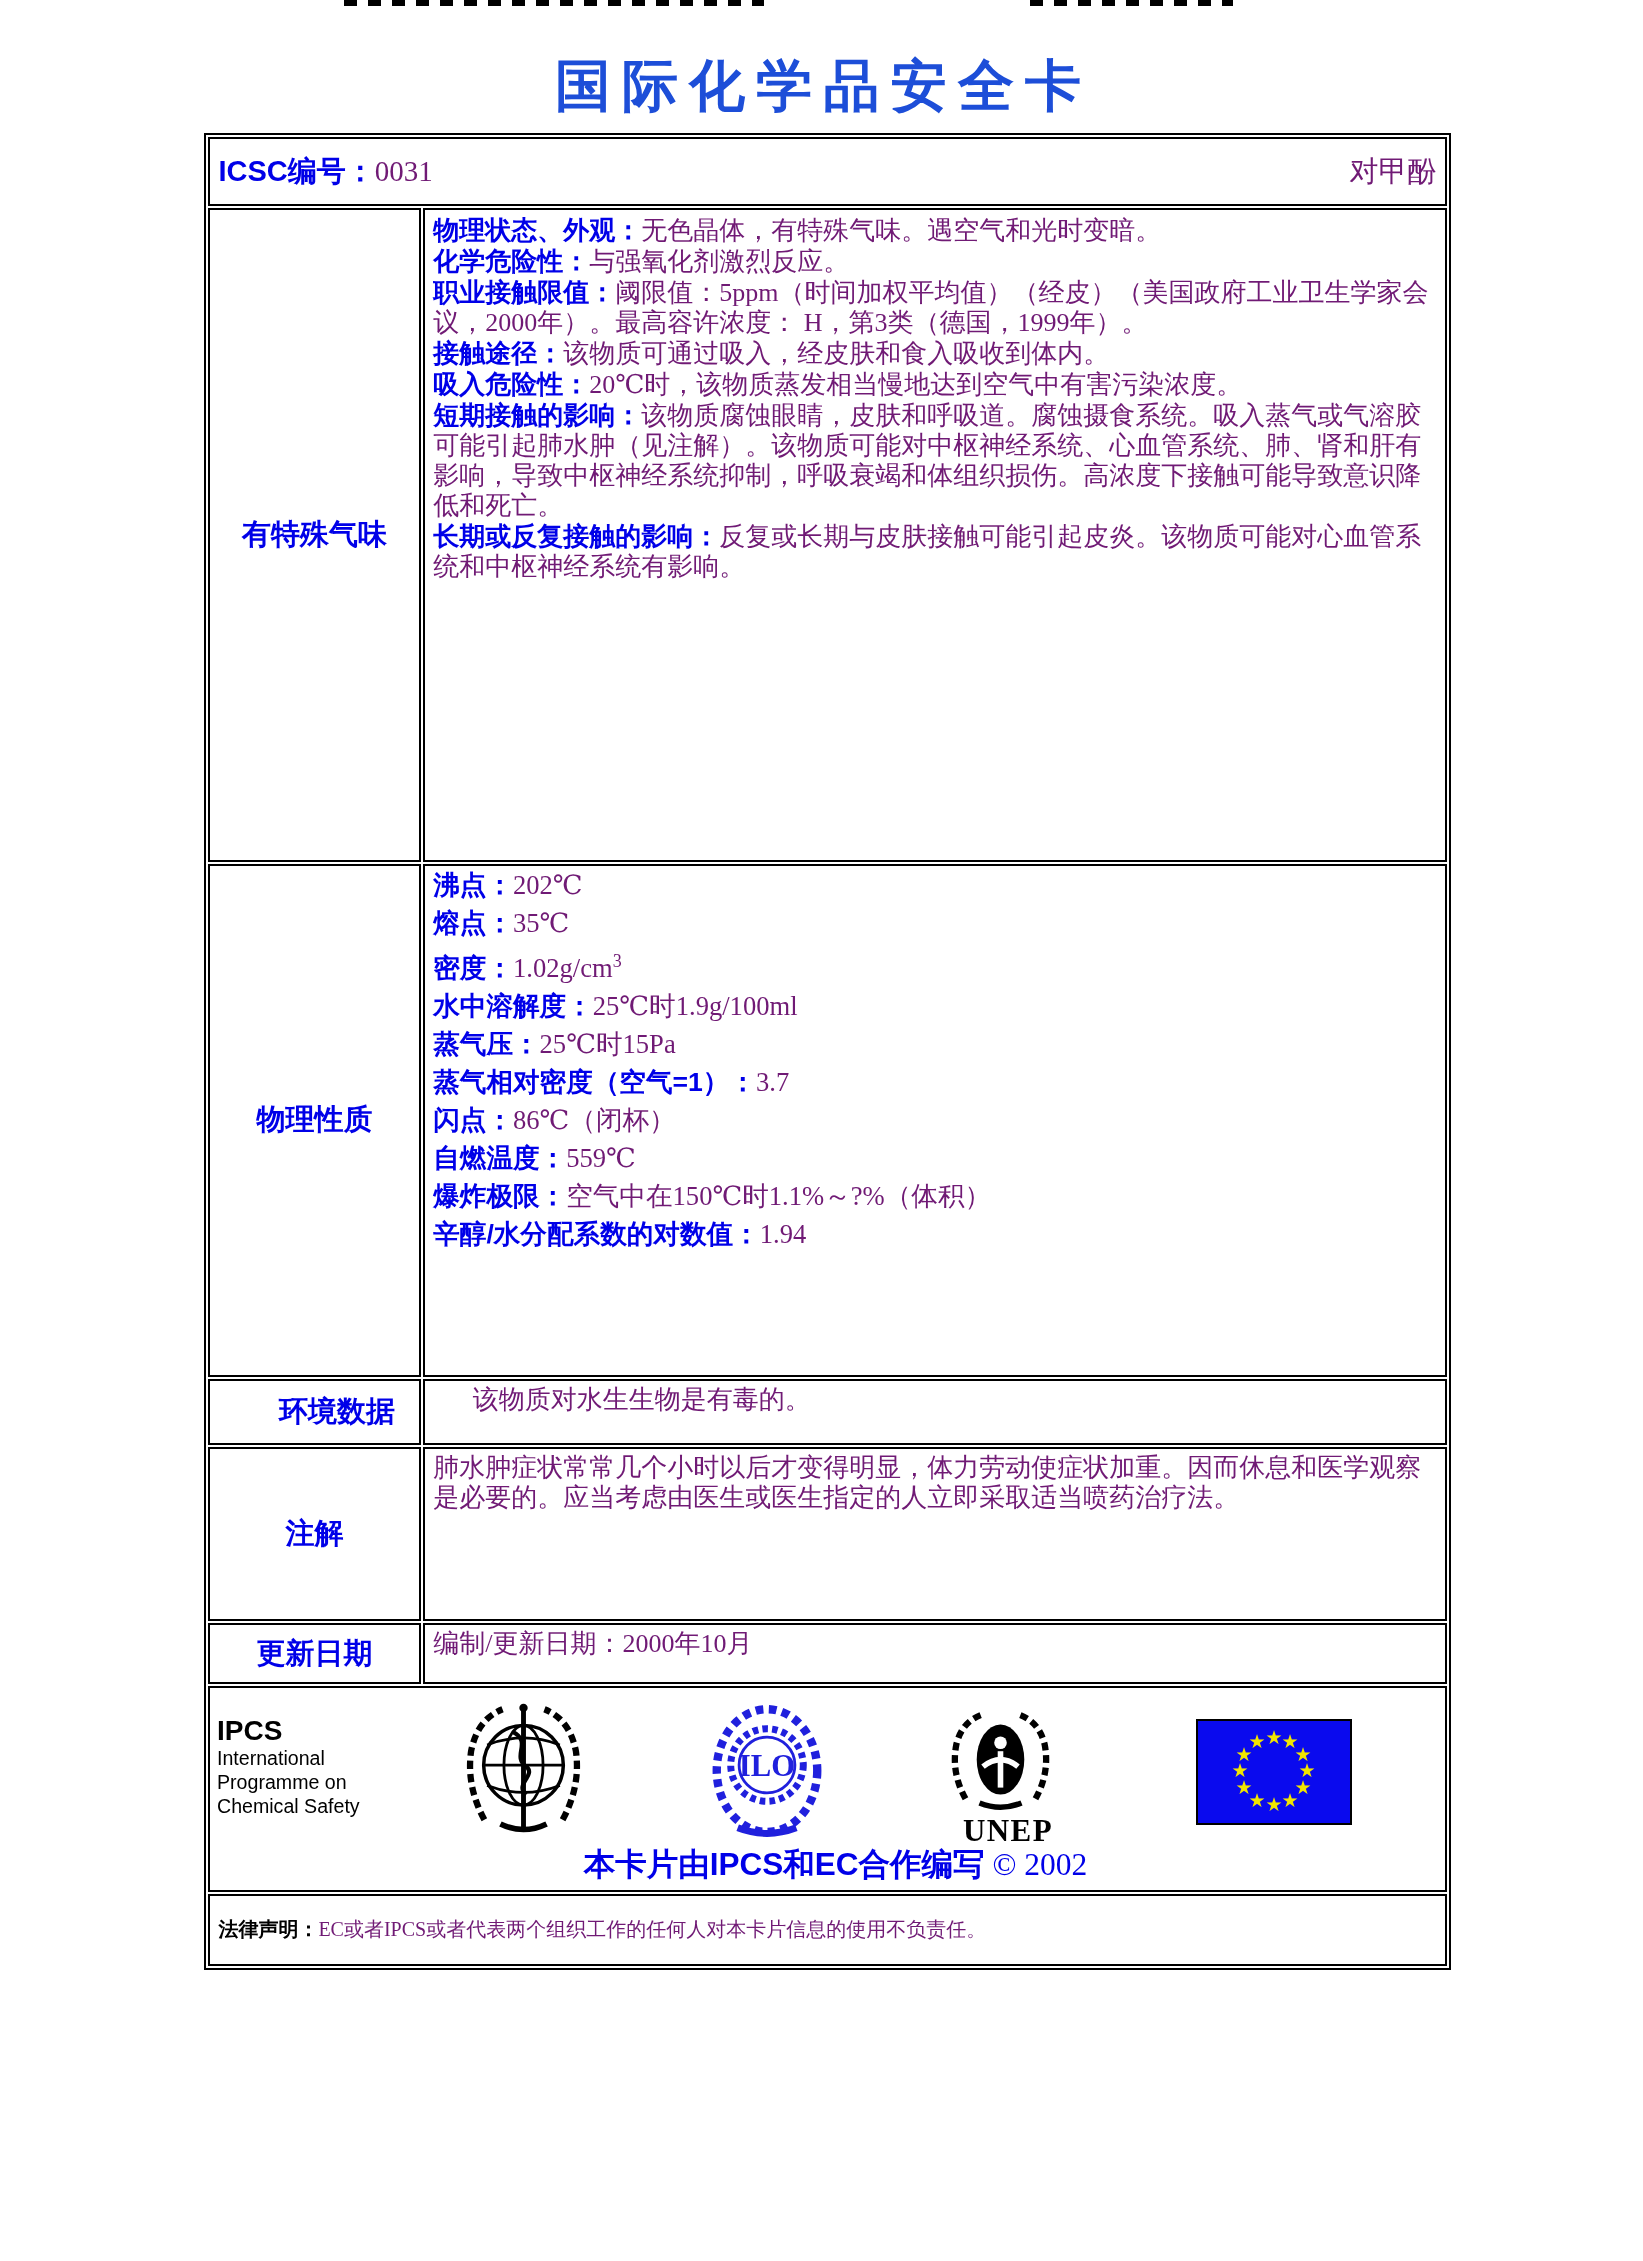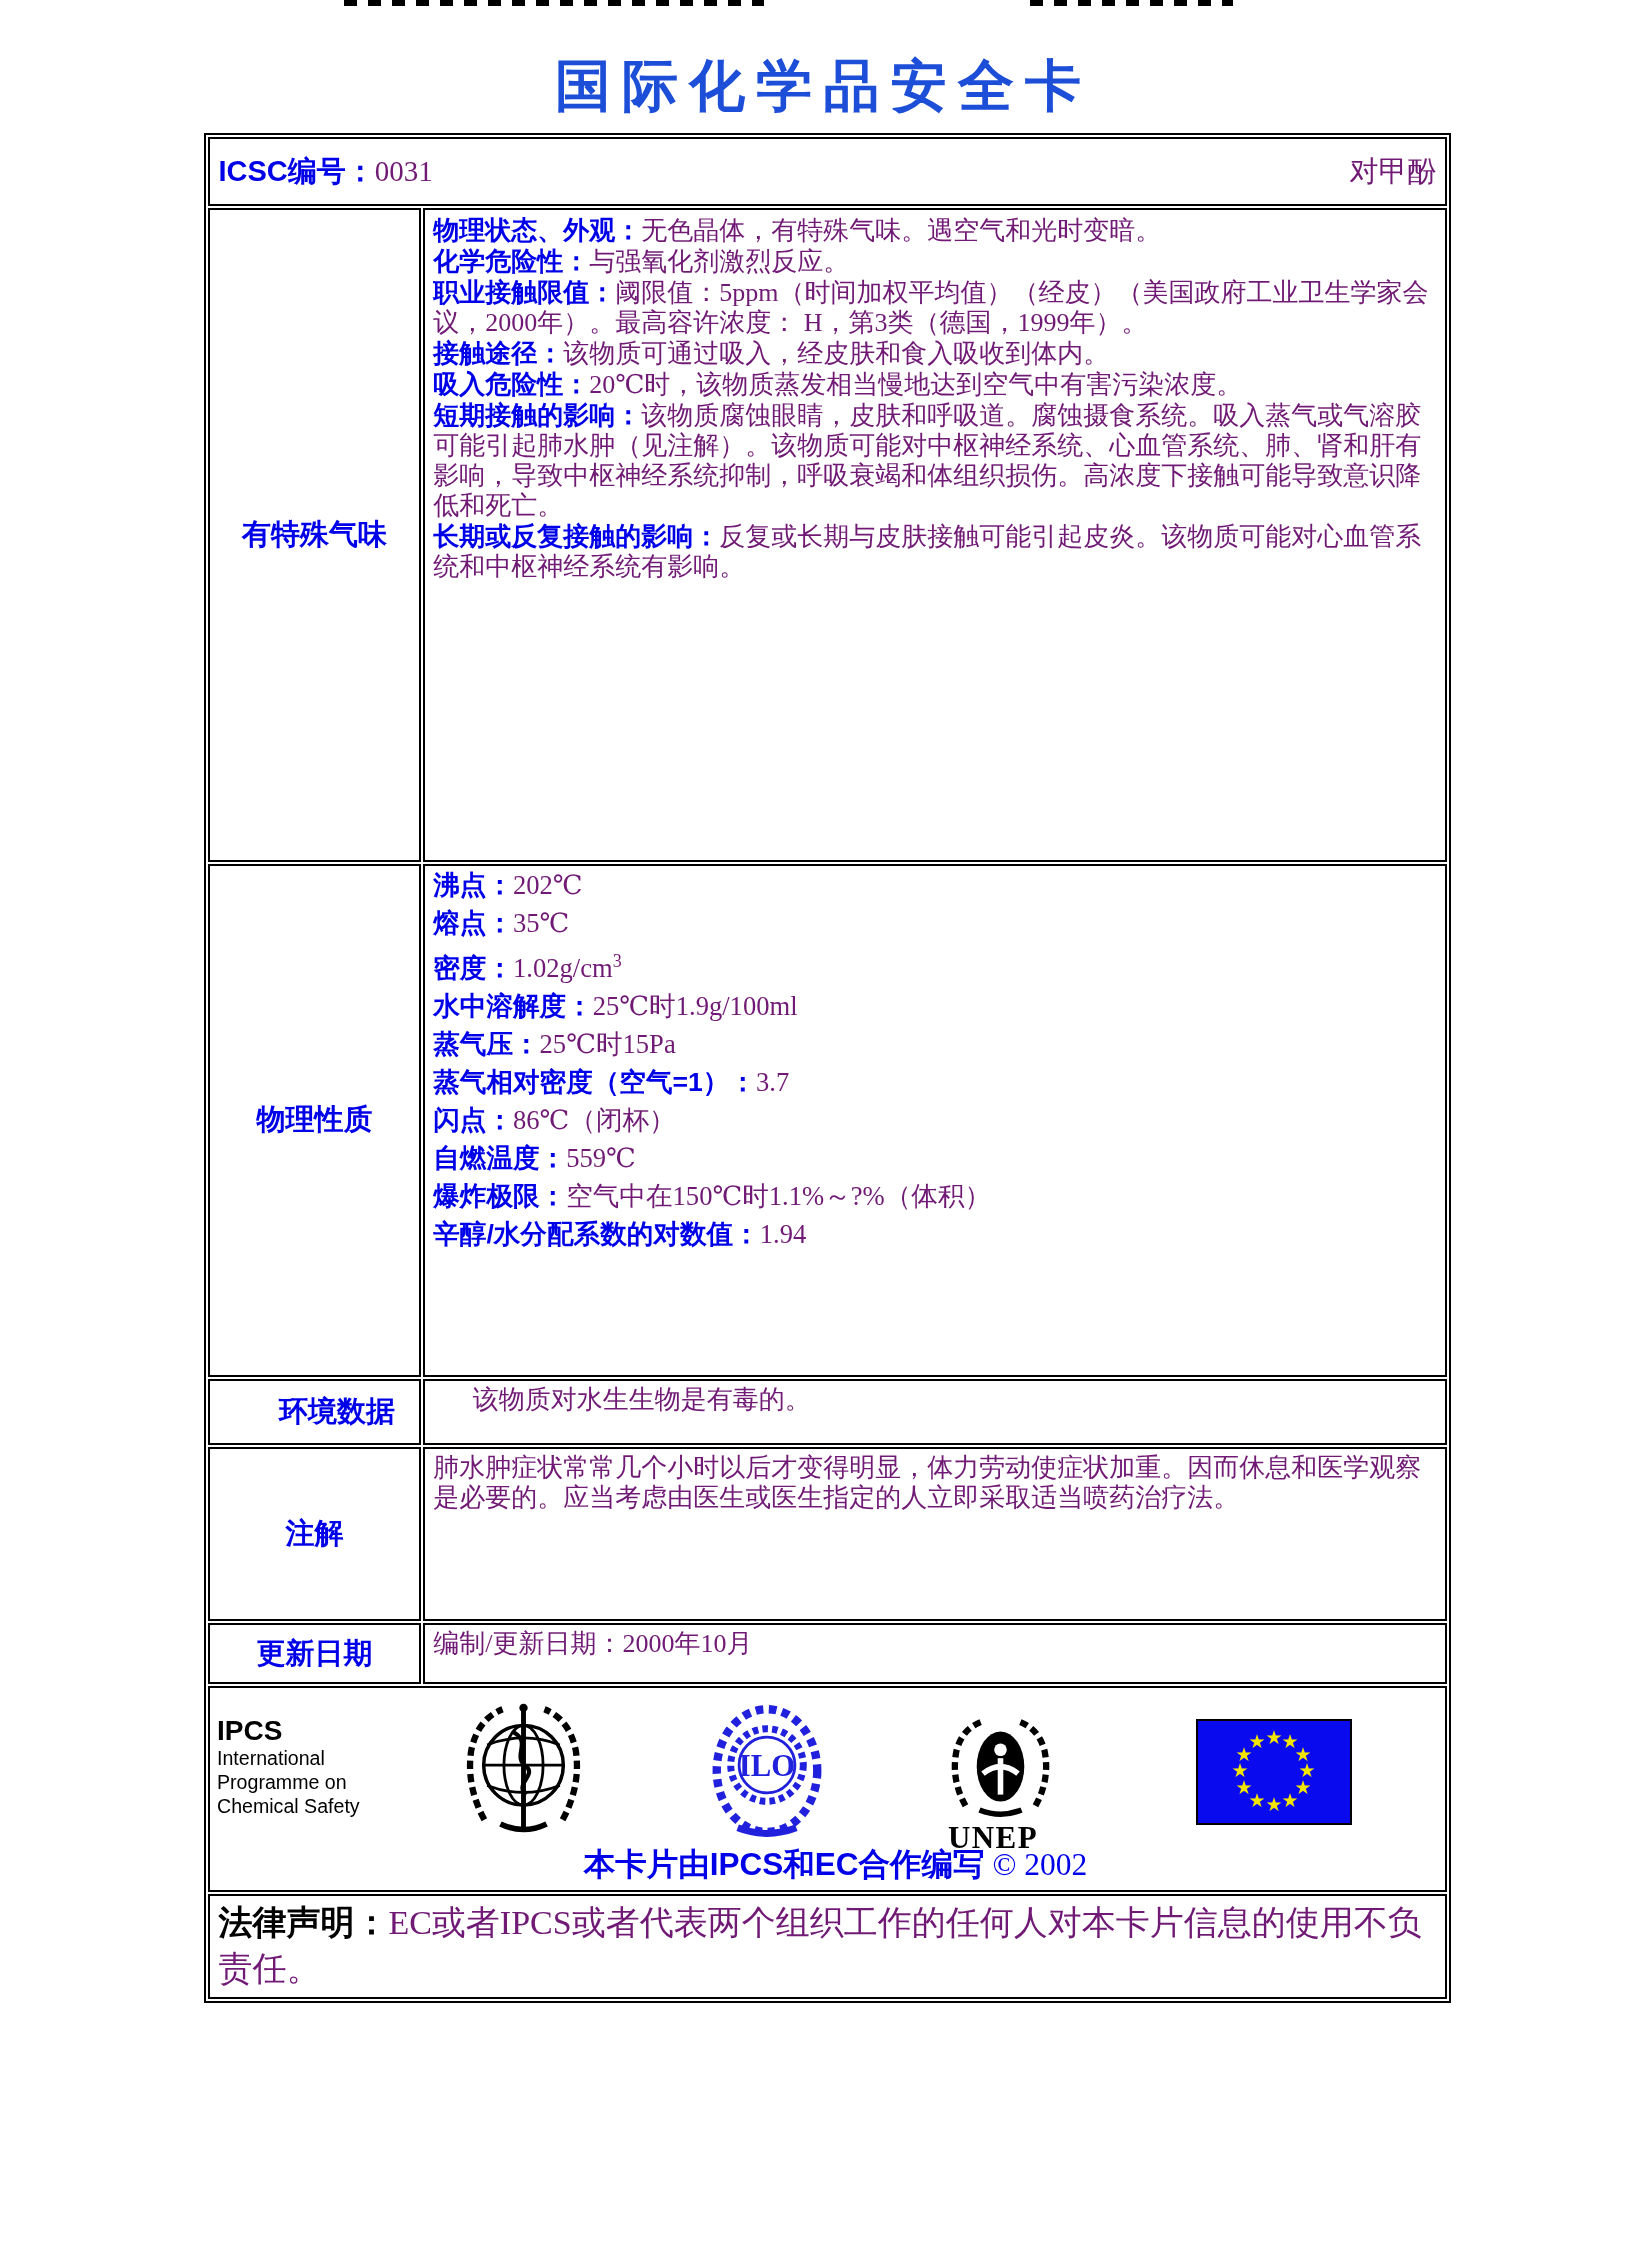--- a/index.html
+++ b/index.html
@@ -49,32 +49,32 @@
 
   
   .footer-cell{position:relative;padding:10px;}
   .ipcs-block{position:absolute;left:7px;top:26.6px;color:#000;
     font-family:"Liberation Sans","DejaVu Sans",sans-serif;}
   .ipcs-acronym{font-weight:bold;font-size:28px;line-height:31px;}
   .ipcs-line{font-size:19.6px;line-height:24px;}
   .logo{position:absolute;}
   .who-logo{left:252px;top:14px;}
   .ilo-logo{left:498px;top:17px;}
-  .unep-block{left:738px;top:28px;text-align:left;}
+  .unep-block{left:738px;top:21px;text-align:right;}
   .unep-label{font-family:"Liberation Serif","DejaVu Serif",serif;font-weight:bold;
     font-size:31px;letter-spacing:1.4px;color:#000;line-height:31px;}
   .eu-flag{position:absolute;left:986px;top:31px;width:152px;height:102px;
     background:#0a0aee;border:2.1px solid #000;}
   .star{position:absolute;width:0;height:0;}
   .star::before{content:"★";position:absolute;transform:translate(-50%,-55%);
     color:#f2e600;font-size:19px;font-family:"DejaVu Sans",sans-serif;}
   .credit{position:absolute;left:8px;bottom:4.2px;width:100%;text-align:center;font-size:31.5px;}
   .credit-cn{color:#0000e8;font-family:"Liberation Sans","DejaVu Sans",sans-serif;font-weight:bold;}
   .credit-c{color:#0000e8;font-family:"Liberation Serif","DejaVu Serif",serif;}
-  .legal-line{font-size:34px;}
+  .legal-line{font-size:20px;}
   .legal-k{color:#000;font-family:"Liberation Sans","DejaVu Sans",sans-serif;font-weight:bold;}
 </style>
 </head>
 <body>
 
 <div class="frag frag-left"></div>
 <div class="frag frag-right"></div>
 
 <div class="page-title">国际化学品安全卡</div>
 

